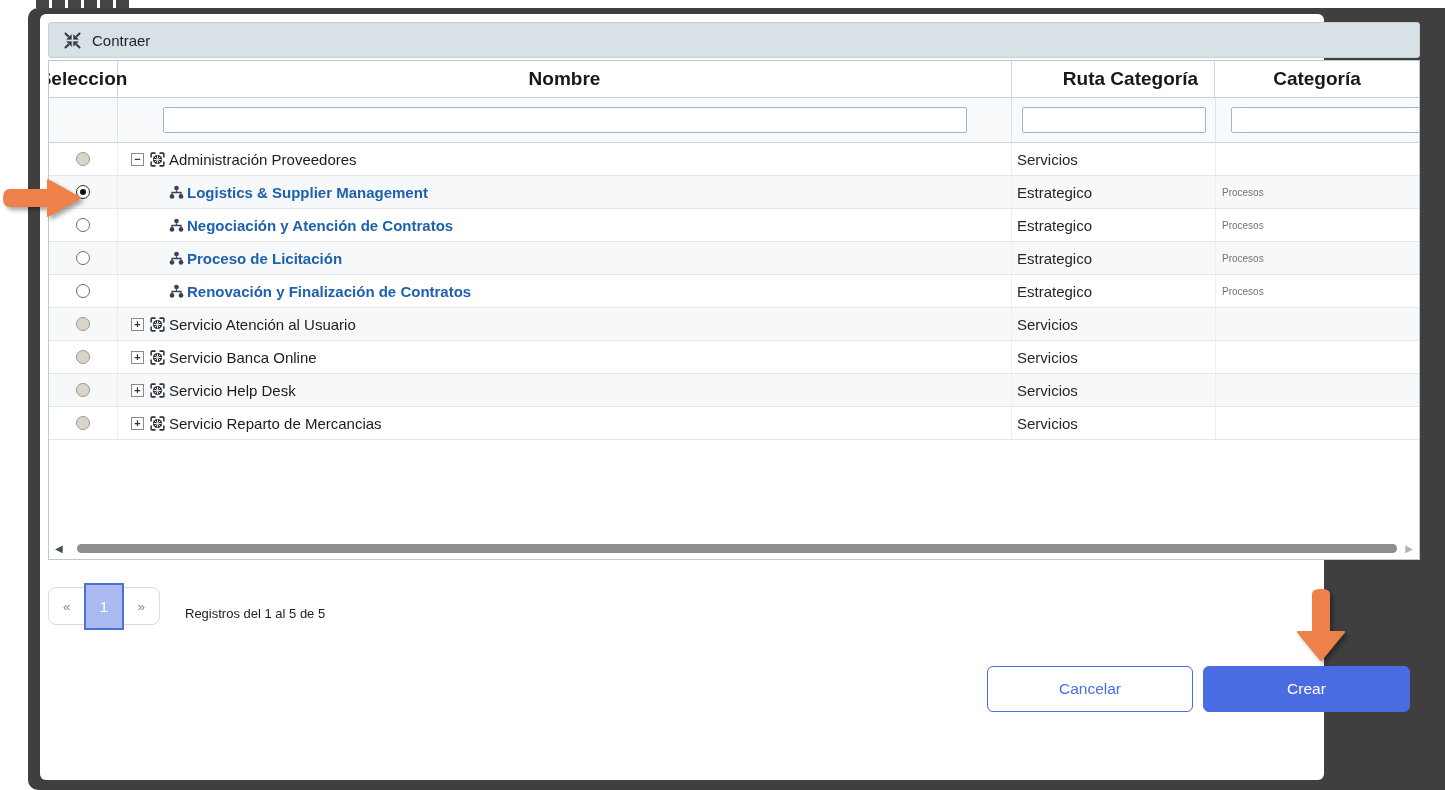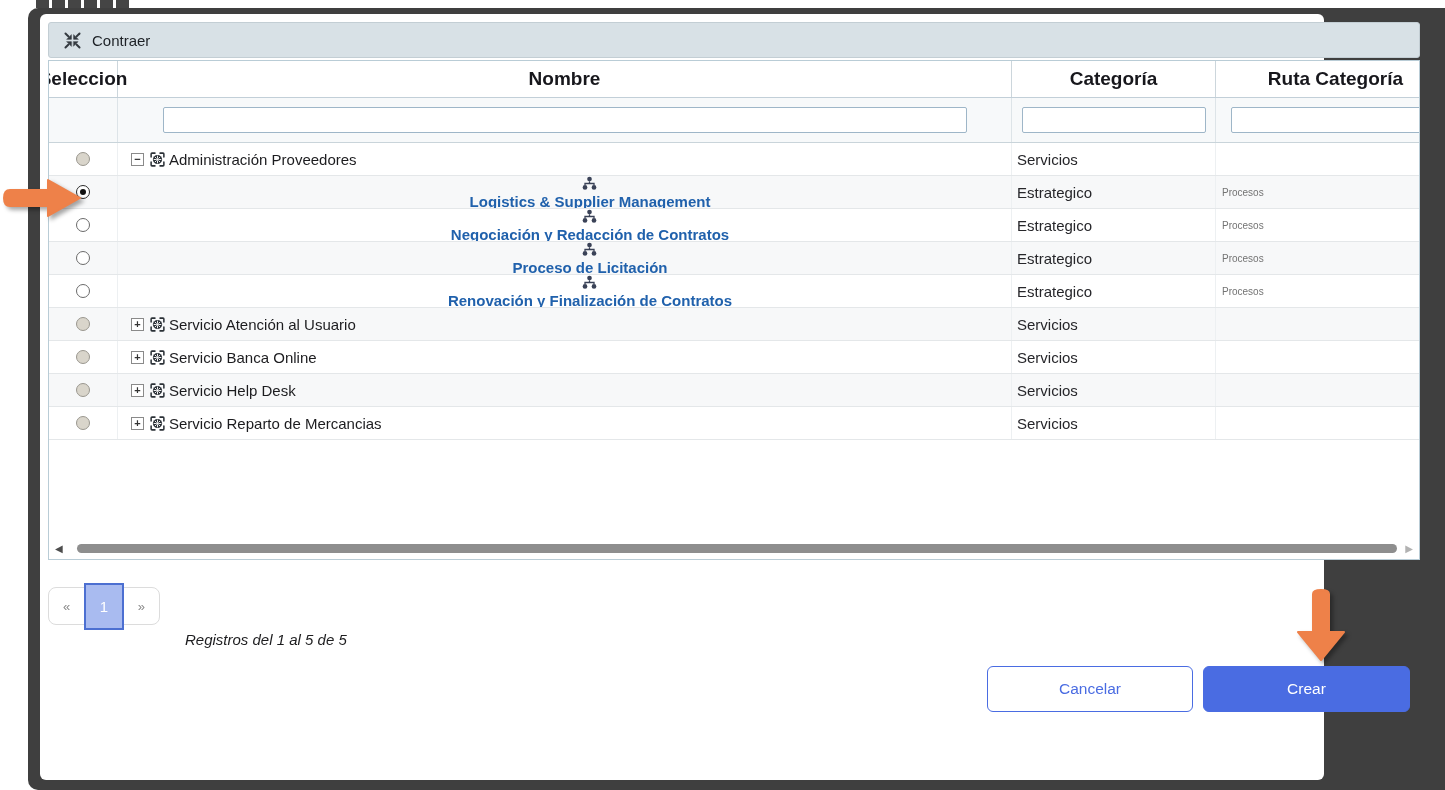--- a/index.html
+++ b/index.html
@@ -43,21 +43,21 @@
 
   .trow { display:flex; height:33px; border-bottom:1px solid #e4e7e9; background:#fff; }
   .trow.even { background:#f7f8f9; }
   .cell { display:flex; align-items:center; border-right:1px solid #edf0f2; overflow:hidden; }
   .cell:last-child { border-right:none; }
   .c-sel { width:69px; justify-content:center; }
   .c-nombre { width:894px; gap:2px; }
   .c-cat { width:204px; padding-left:5px; font-size:15px; color:#26262a; }
   .c-ruta { width:203px; flex:1; padding-left:6px; font-size:10px; color:#737373; }
   .trow.parent .c-nombre { padding-left:13px; }
-  .trow.child  .c-nombre { padding-left:51px;flex-direction:column; }
+  .trow.child  .c-nombre { padding-left:51px; }
   .c-name { font-size:15px; color:#1c1c1f; white-space:nowrap; }
   .trow.child .c-name { color:#2061ac; font-weight:bold; }
 
   .radio { width:14px; height:14px; border-radius:50%; border:1.5px solid #6b6b6b; background:#fff;
     position:relative; display:inline-block; }
   .radio.disabled { background:#d9d5cb; border-color:#9a978f; }
   .radio.selected { border-color:#2b2b2b; }
   .radio.selected::after { content:""; position:absolute; inset:3px; border-radius:50%; background:#111; }
 
   .toggle { width:13px; height:13px; border:1px solid #8a8a8a; background:#fff; margin-right:3px;
@@ -71,21 +71,21 @@
   .hs-right { position:absolute; right:4px; top:0; font-size:10px; color:#b2b2b2; line-height:11px; }
   .hs-thumb { position:absolute; left:26px; width:1320px; top:1px; height:9px; background:#8e8e8e; border-radius:5px; }
 
   
   .pager { position:absolute; left:8px; top:573px; width:112px; height:38px;
     border:1px solid #dcdcdc; border-radius:8px; background:#fff; display:flex; align-items:center; }
   .pg-btn { width:36px; text-align:center; color:#8a8a8a; font-size:13px; }
   .pg-active { position:relative; top:0; width:40px; height:47px; margin-top:0;
     background:#a9bbf0; border:2px solid #4c6fd1; color:#fff; font-size:15px;
     display:flex; align-items:center; justify-content:center; }
-  .records { position:absolute; left:145px; top:614px; font-size:15px; color:#1d1d1f; line-height:24px;font-style:italic; }
+  .records { position:absolute; left:145px; top:588px; font-size:13px; color:#1d1d1f; line-height:24px; }
 
   
   .btn { position:absolute; top:652px; height:46px; border-radius:6px; font-size:15.5px;
     display:flex; align-items:center; justify-content:center; cursor:pointer;
     font-family:"Liberation Sans", sans-serif; }
   .btn-cancel { left:947px; width:206px; background:#fff; border:1px solid var(--accent,#4a6ce2); color:var(--accent,#4a6ce2); }
   .btn-create { left:1163px; width:207px; background:var(--accent,#4a6ce2); border:1px solid var(--accent,#4a6ce2); color:#fff; }
 
   
   .dfooter { position:absolute; left:0; top:731px; width:1388px; height:35px; background:#e9e9e9;
@@ -124,22 +124,22 @@
             </g>
           </svg>
         </span>
         <span class="label">Contraer</span>
       </div>
 
       <div class="tbl">
         <div class="thead">
           <div class="th w-sel">Seleccion</div>
           <div class="th w-nom">Nombre</div>
+          <div class="th w-ruta ruta">Ruta Categoría</div>
           <div class="th w-cat">Categoría</div>
-          <div class="th w-ruta ruta">Ruta Categoría</div>
         </div>
 
         <div class="filter-row">
           <div class="fcell w-sel"></div>
           <div class="fcell w-nom">
             <input class="fin-nombre" value="" style="">
           </div>
           <div class="fcell w-cat">
             <input class="fin-cat" value="" style="">
           </div>
@@ -213,21 +213,21 @@
       <span class="sicon">
         <svg width="15" height="15" viewBox="0 0 16 16">
           <g stroke="#3a4257" stroke-width="1.4" fill="none">
             <path d="M8 5.6 V8 M8 8 H3.2 V9.8 M8 8 H12.8 V9.8"></path>
           </g>
           <circle cx="8" cy="3.2" r="2.5" fill="#3a4257"></circle>
           <circle cx="3.2" cy="12.2" r="2.5" fill="#3a4257"></circle>
           <circle cx="12.8" cy="12.2" r="2.5" fill="#3a4257"></circle>
         </svg>
       </span>
-      <span class="c-name">Negociación y Redacción de Contratos</span>
+      <span class="c-name">Negociación y Atención de Contratos</span>
     </div>
     <div class="cell c-cat">Estrategico</div>
     <div class="cell c-ruta">Procesos</div>
   </div>
             <div class="trow child even">
     <div class="cell c-sel">
       <span class="radio"></span>
     </div>
     <div class="cell c-nombre">
 

